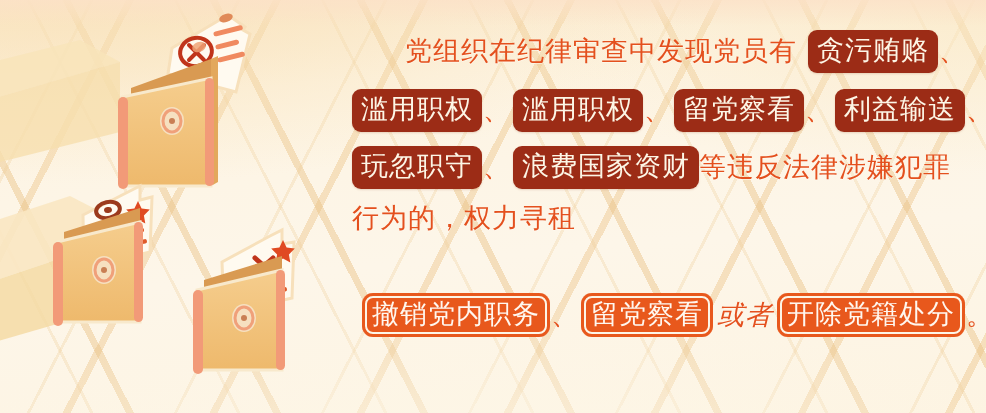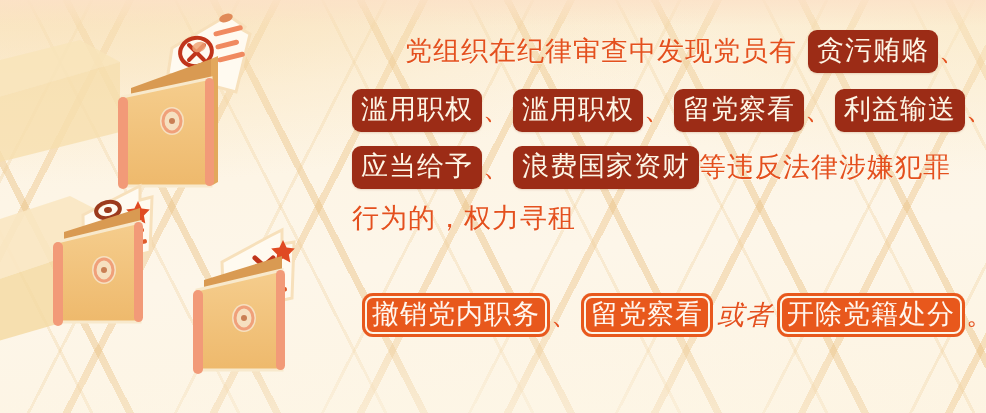--- a/index.html
+++ b/index.html
@@ -275,21 +275,21 @@
       <span class="sep">、</span>
       <span class="pill-dark">滥用职权</span>
       <span class="sep">、</span>
       <span class="pill-dark">留党察看</span>
       <span class="sep">、</span>
       <span class="pill-dark">利益输送</span>
       <span class="sep">、</span>
     </div>
 
     <div class="line l3">
-      <span class="pill-dark">应当给予</span>
+      <span class="pill-dark">玩忽职守</span>
       <span class="sep">、</span>
       <span class="pill-dark">浪费国家资财</span>
       <span class="txt"> 等违反法律涉嫌犯罪</span>
     </div>
 
     <div class="line l4">
       <span class="txt">行为的，权力寻租</span>
     </div>
 
     <div class="line l5">

